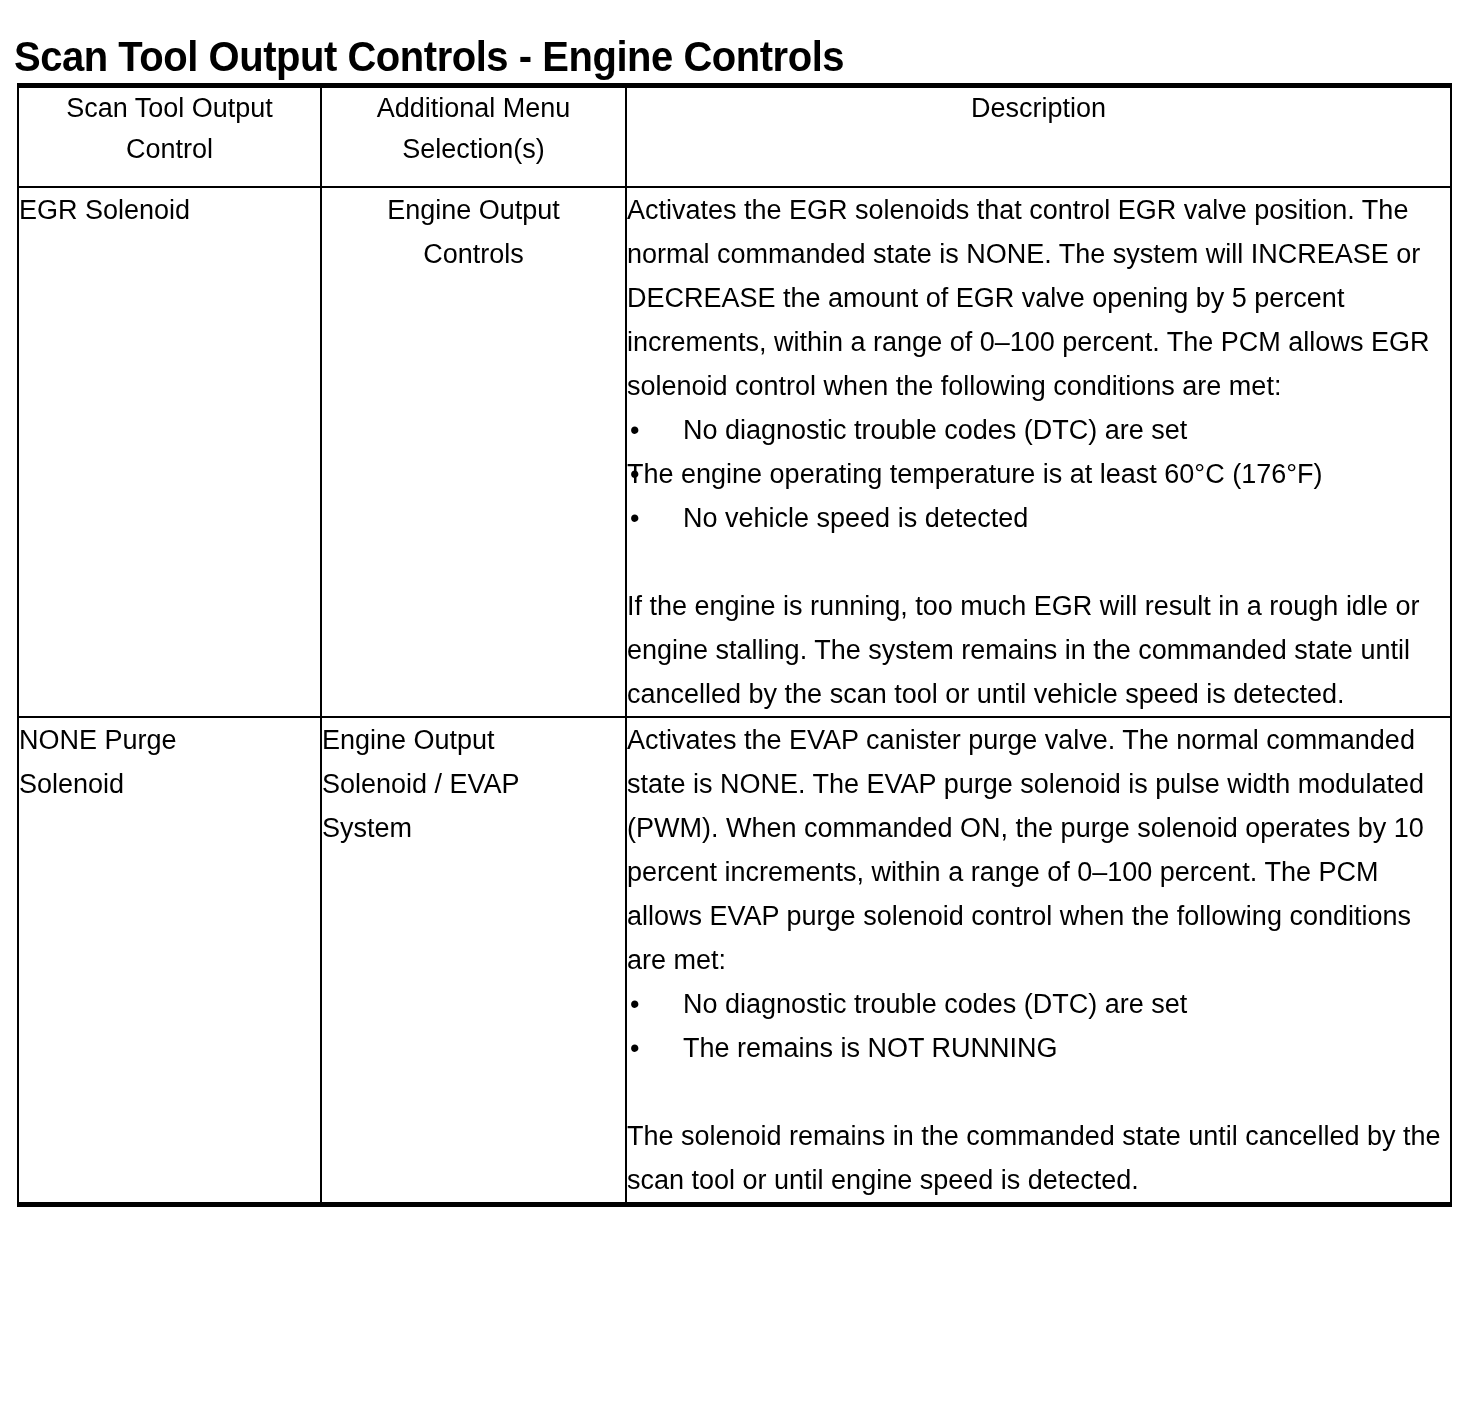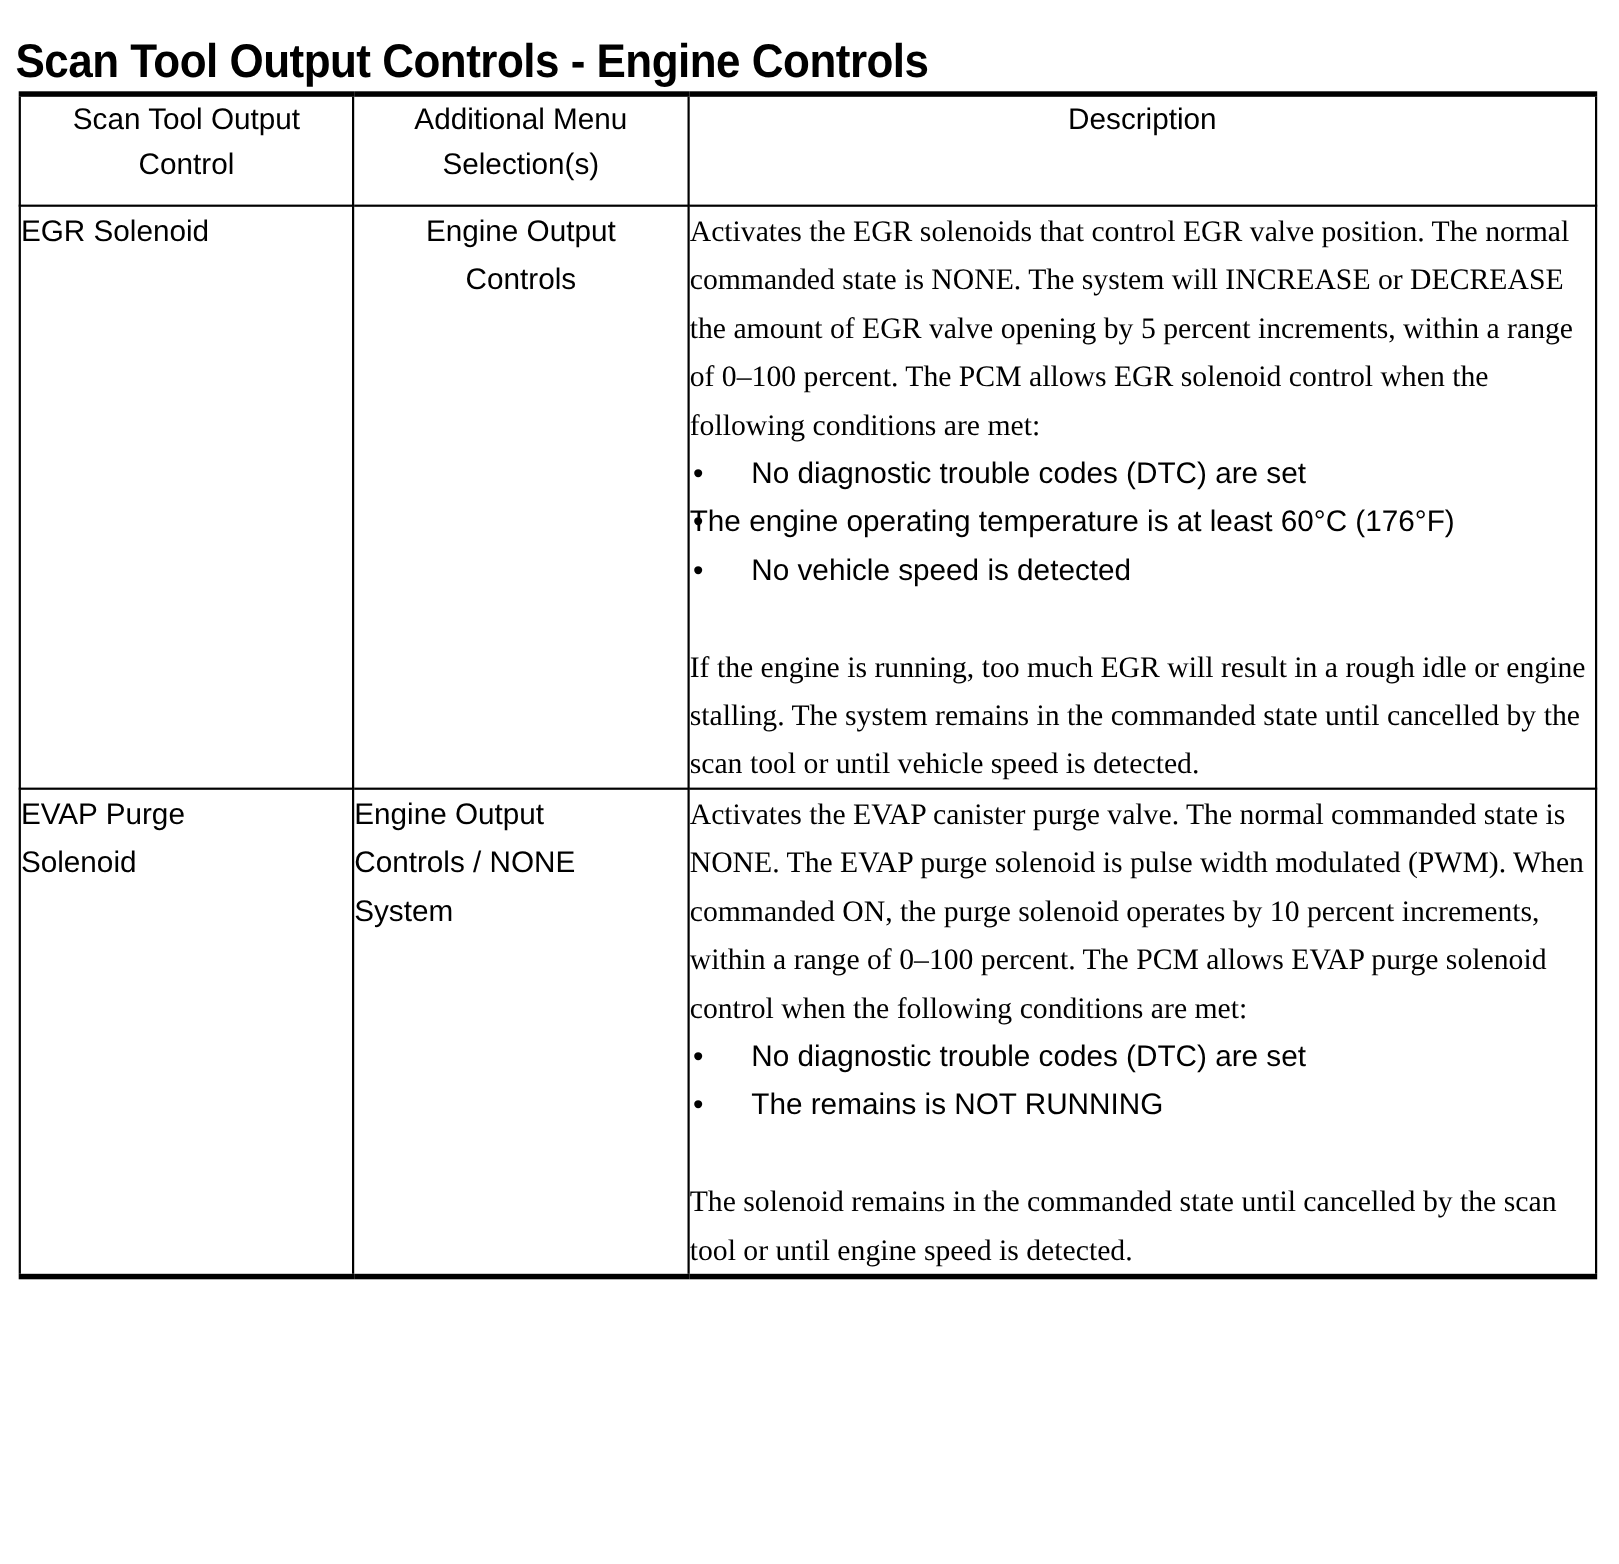--- a/index.html
+++ b/index.html
@@ -99,21 +99,20 @@
   .c3-cell {
     padding: 18px 16px 14px 19px;
     vertical-align: top;
   }
 
   .para {
     font-size: 27px;
     line-height: 44px;
     margin: 0;
     text-align: left;
-    font-family: Liberation Serif, serif;
   }
 
   .bullet-list {
     margin: 0;
     padding: 0;
     list-style: none;
   }
   .bullet-list li {
     font-size: 27px;
     line-height: 44px;
@@ -202,28 +201,28 @@
             </li>
           </ul>
           <div class="spacer-line"></div>
           <p class="para"> If the engine is running, too much EGR will result in a rough idle or engine stalling. The system remains in the commanded state until cancelled by the scan tool or until vehicle speed is detected.</p>
         </td>
       </tr>
 
       <tr>
         <td class="c1-cell">
           <div class="cell-inner">
-            <span>EVAP Purge</span><br>
+            <span>NONE Purge</span><br>
             <span>Solenoid</span>
           </div>
         </td>
         <td class="c2-cell c2-left">
           <div class="cell-inner">
             <span>Engine Output</span><br>
-            <span>Controls / NONE</span><br>
+            <span>Solenoid / EVAP</span><br>
             <span>System</span>
           </div>
         </td>
         <td class="c3-cell">
           <p class="para">Activates the EVAP canister purge valve. The normal commanded state is NONE. The EVAP purge solenoid is pulse width modulated (PWM). When commanded ON, the purge solenoid operates by 10 percent increments, within a range of 0–100 percent. The PCM allows EVAP purge solenoid control when the following conditions are met:</p>
           <ul class="bullet-list">
             <li>
               <span class="bullet-dot">•</span>
               <span class="bullet-text">No diagnostic trouble codes (DTC) are set</span>
             </li>

